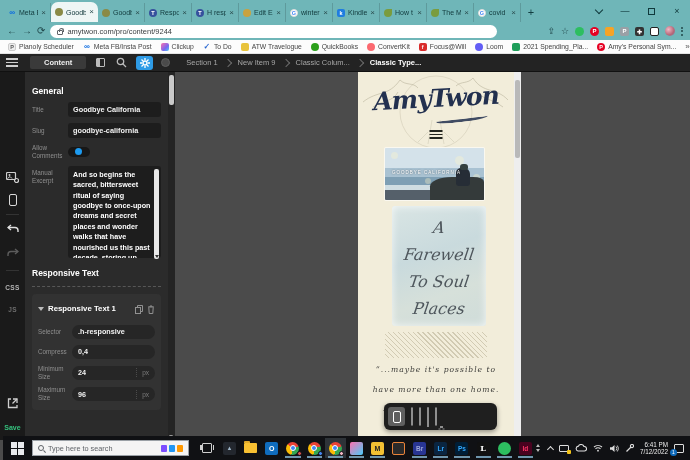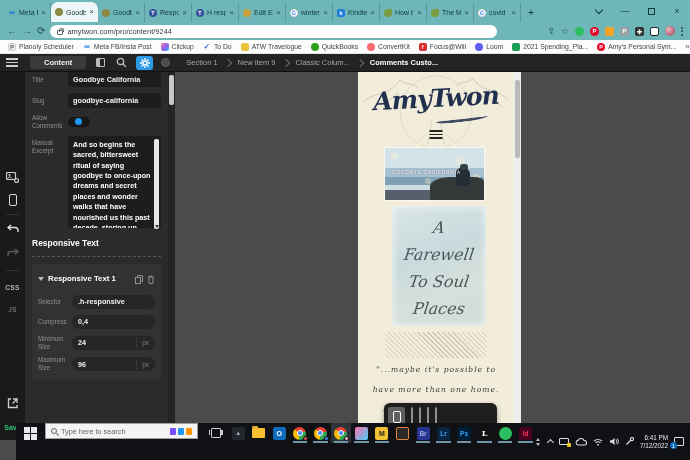--- a/index.html
+++ b/index.html
@@ -175,22 +175,22 @@
     border-radius:6px;display:flex;align-items:center;padding:0 4px;gap:6px;box-shadow:0 2px 5px rgba(0,0,0,.4);}
   .devsel{width:17px;height:19px;background:#606060;border-radius:3px;display:flex;align-items:center;justify-content:center;}
   .d-phone{width:8px;height:12px;border:1.4px solid #fff;border-radius:2px;}
   .d-tabs{width:12px;height:8px;border:1.3px solid #8f8f8f;border-radius:2px;}
   .d-tabl{width:10px;height:10px;border:1.3px solid #8f8f8f;border-radius:2px;}
   .d-lap{width:12px;height:7px;border:1.3px solid #8f8f8f;border-radius:2px 2px 0 0;border-bottom-width:2.5px;}
   .d-mon{width:12px;height:8px;border:1.3px solid #8f8f8f;border-radius:1px;position:relative;}
   .d-mon:after{content:'';position:absolute;left:3.5px;bottom:-3.5px;width:3px;height:2px;background:#8f8f8f;box-shadow:-2px 2px 0 -0.5px #8f8f8f,2px 2px 0 -0.5px #8f8f8f;}
 
   
-  .taskbar{position:absolute;left:16px;right:0;bottom:0;height:37px;background:#101114;
-    display:flex;gap:0;color:#ddd;}
+  .taskbar{position:absolute;left:3px;right:0;bottom:0;height:24px;background:#101114;
+    display:flex;align-items:center;gap:0;color:#ddd;}
   .tb{height:20px;display:flex;align-items:center;justify-content:center;position:relative;}
   .startgrid{display:grid;grid-template-columns:6px 6px;grid-template-rows:6px 6px;gap:1px;margin:0 8px;}
   .startgrid i{background:#e8eaed;}
   .wsearch{width:163px;height:16px;background:#f4f4f4;border:1px solid #9aa0a6;display:flex;
     align-items:center;gap:4px;padding:0 5px;color:#5f6368;font-size:7.3px;margin-right:6px;}
   .wsearch .mag{width:6px;height:6px;border:1.2px solid #5f6368;border-radius:50%;position:relative;flex:0 0 auto;}
   .wsearch .mag:after{content:'';position:absolute;right:-2.5px;bottom:-2px;width:3px;height:1.2px;background:#5f6368;transform:rotate(45deg);}
   .hl{width:6px;height:7px;border-radius:1px;flex:0 0 auto;}
   .taskview{width:10px;height:10px;border:1.2px solid #cfcfcf;border-radius:1px;margin:0 7px;position:relative;}
   .taskview:before{content:'';position:absolute;left:-3px;top:1px;width:1.5px;height:5px;background:#cfcfcf;}
@@ -413,21 +413,21 @@
         </svg>
     </span>
     <span class="dimcirc"></span>
     <div class="crumbs">
       <span class="crumb">Section 1</span>
       <span class="csep"></span>
       <span class="crumb">New Item 9</span>
       <span class="csep"></span>
       <span class="crumb">Classic Colum...</span>
       <span class="csep"></span>
-      <span class="crumb active">Comments Custo...</span>
+      <span class="crumb active">Classic Type...</span>
     </div>
   </div>
 
   <div class="rail">
     <span class="ric" style="top:100px">
       <svg width="13" height="11" viewBox="0 0 13 11">
           <rect x="0.5" y="0.5" width="9" height="7" rx="1" fill="none" stroke="#cfcfcf" stroke-width="1.2"></rect>
           <circle cx="3.5" cy="3" r="1" fill="#cfcfcf"></circle>
           <path d="M1.5 6.5 L4 4.5 L6 6.5" stroke="#cfcfcf" fill="none" stroke-width="1"></path>
           <circle cx="10.5" cy="8.5" r="2" fill="none" stroke="#cfcfcf" stroke-width="1.2"></circle>
@@ -456,20 +456,21 @@
       <svg width="11" height="11" viewBox="0 0 11 11">
           <path d="M4 1 H1.5 V9.5 H10 V7" fill="none" stroke="#cfcfcf" stroke-width="1.3"></path>
           <path d="M6 1 H10 V5" fill="none" stroke="#cfcfcf" stroke-width="1.3"></path>
           <line x1="10" y1="1" x2="5.5" y2="5.5" stroke="#cfcfcf" stroke-width="1.3"></line>
         </svg>
     </span>
     <span class="ric save-lab" style="top:352px">Save</span>
   </div>
 
   <div class="panel">
+    <div class="phead">General</div>
 
     <div class="frow">
       <div class="flabel">Title</div>
       <input class="finput" value="Goodbye California" style="">
     </div>
     <div class="frow">
       <div class="flabel">Slug</div>
       <input class="finput" value="goodbye-california" style="">
     </div>
     <div class="frow">

